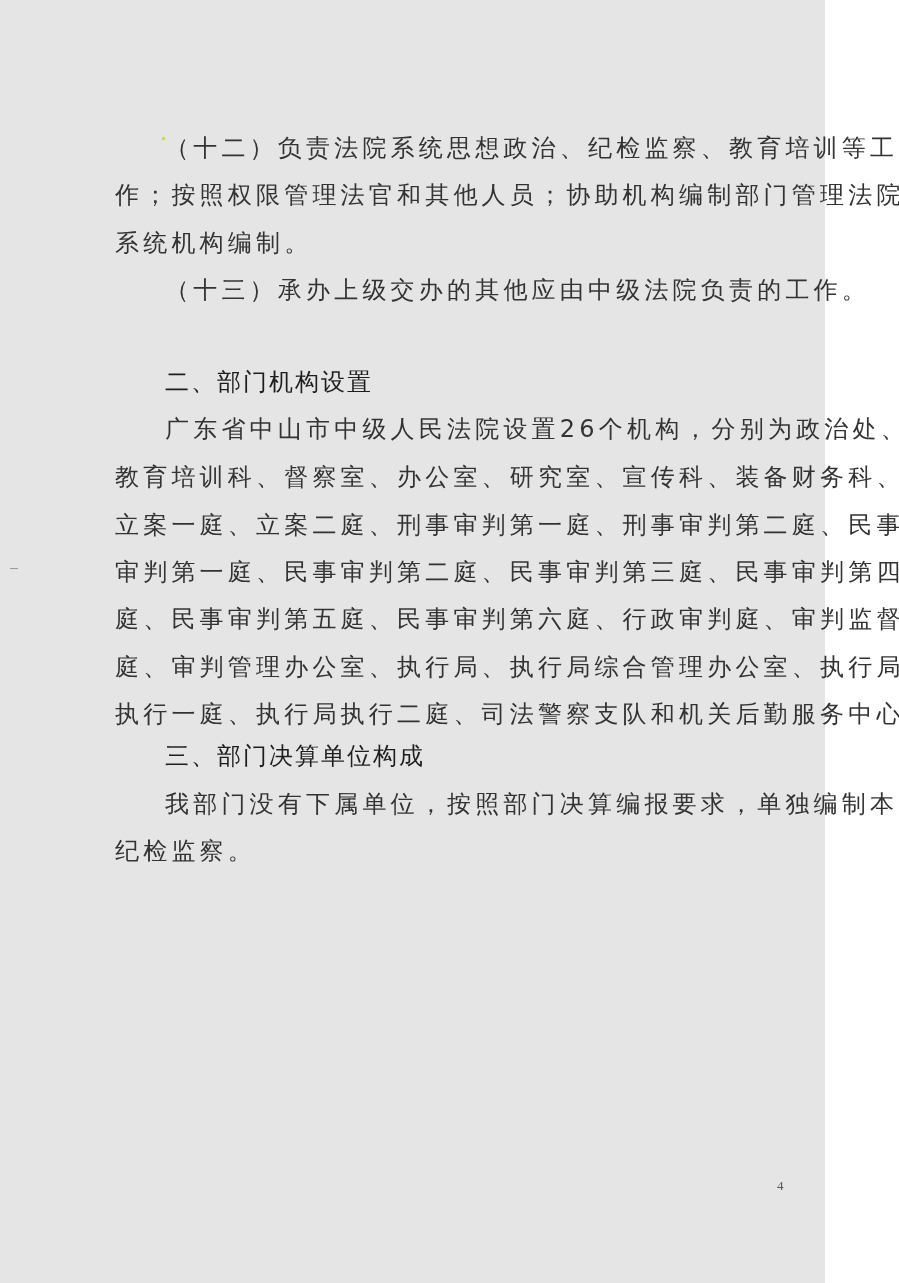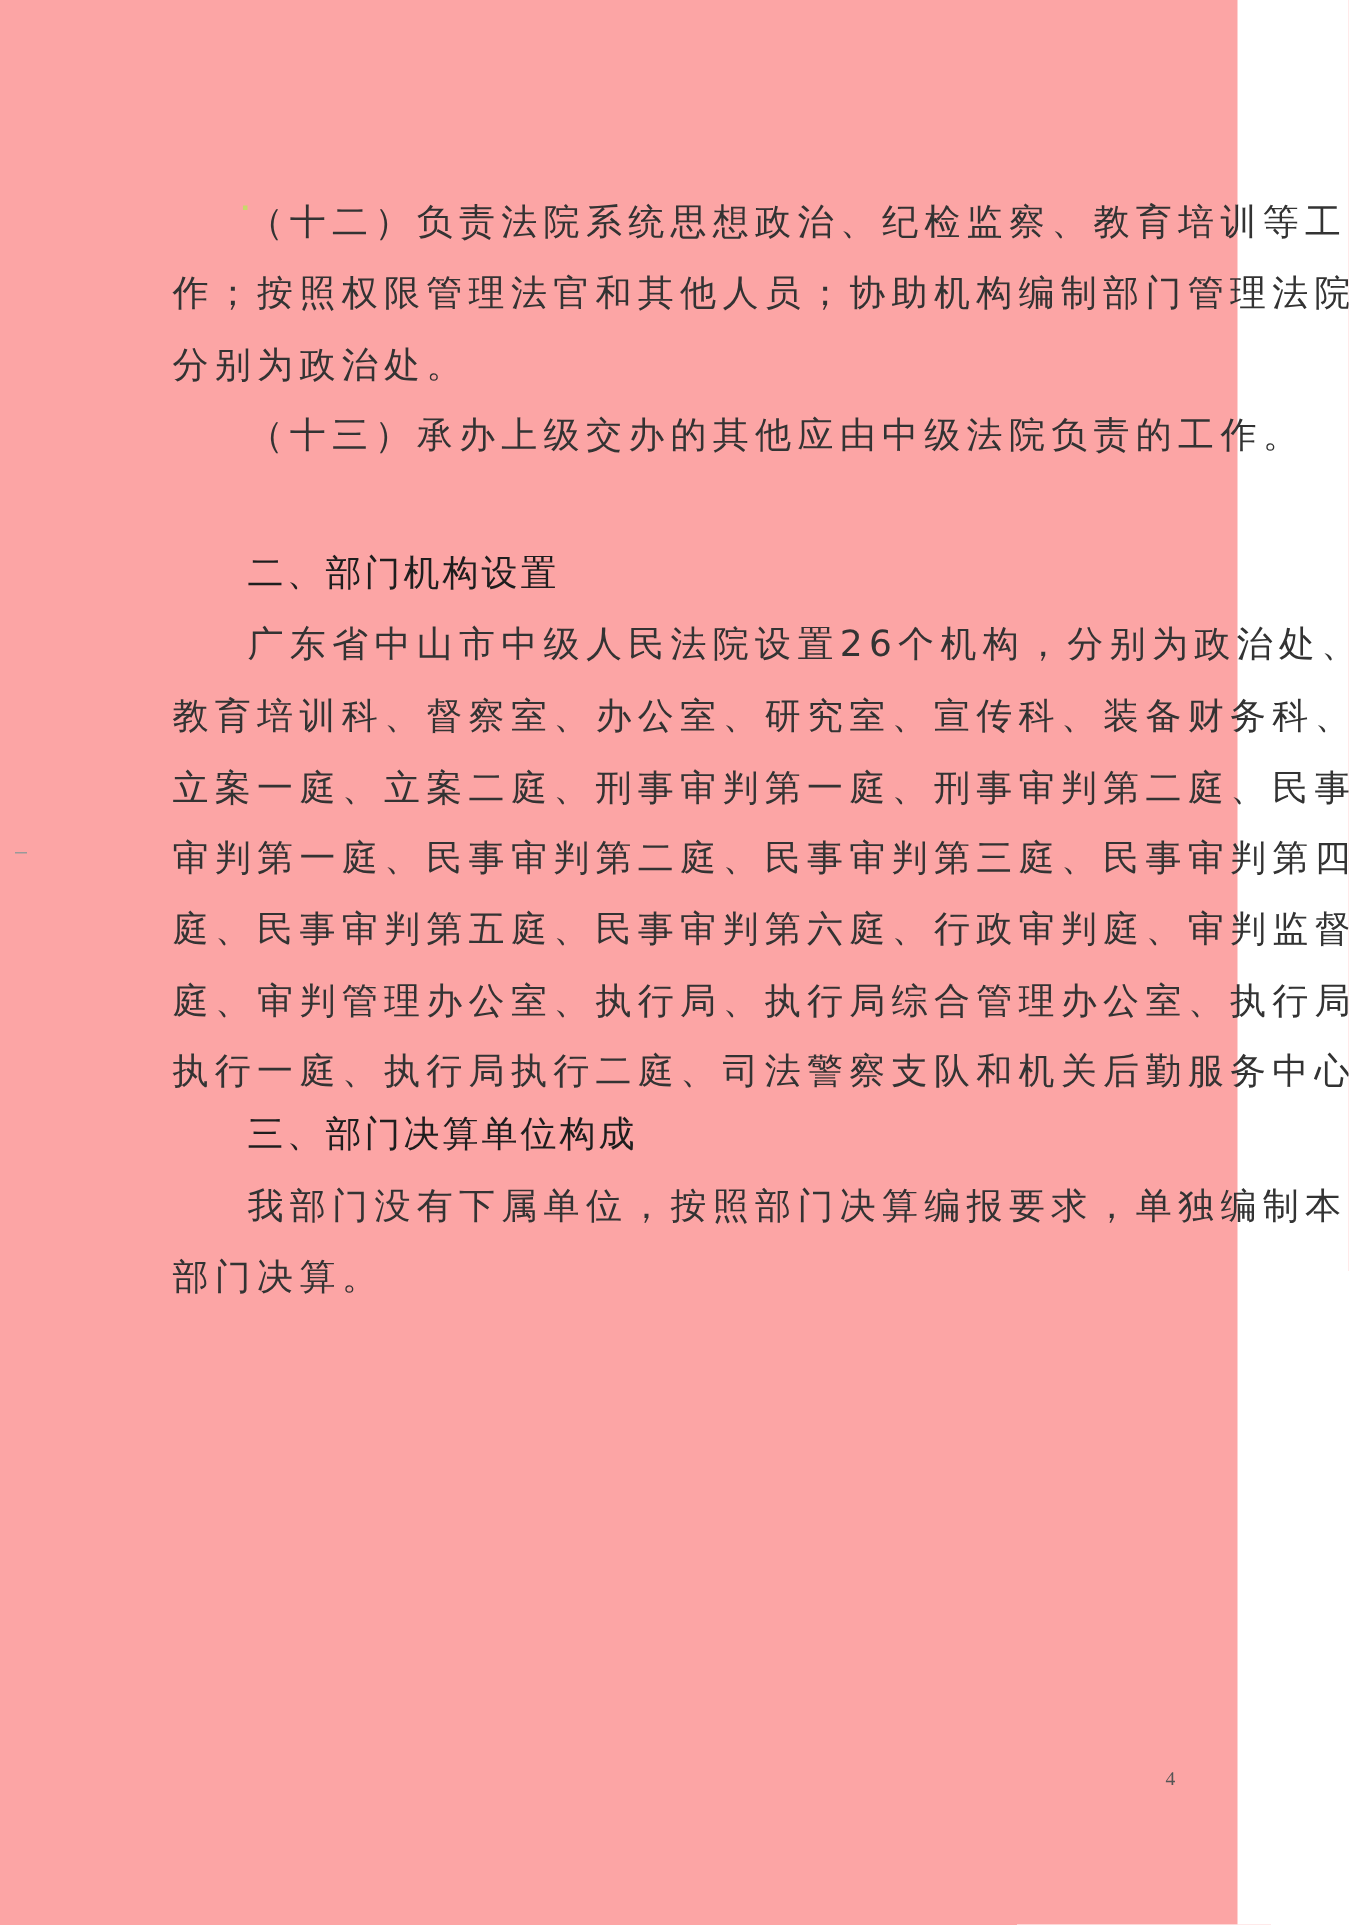--- a/index.html
+++ b/index.html
@@ -1,44 +1,44 @@
 <!DOCTYPE html>
 <html><head>
 <meta charset="utf-8">
 <style>
   html, body { margin: 0; padding: 0; background: #ffffff; }
   body { width: 899px; height: 1283px; position: relative; overflow: hidden;
          font-family: "DejaVu Sans", "Liberation Sans", sans-serif; color: #2a2a2a; }
-  .page { position: absolute; left: 0; top: 0; width: 825px; height: 1283px; background: #fca5a5; }
+  .page { position: absolute; left: 0; top: 0; width: 825px; height: 1283px; background: #e5e5e5; }
   .line { position: absolute; left: 115px; font-size: 24px; letter-spacing: 4.2px; white-space: nowrap; line-height: 30px; color: #333; }
   .indent { left: 165px; }
   .heading { font-weight: normal; color: #1e1e1e; letter-spacing: 2px; }
   .pagenum { position: absolute; left: 777px; top: 1178px; font-family: "Liberation Serif", serif; font-size: 13px; color: #555; }
   .dot { position: absolute; left: 162px; top: 137px; width: 3px; height: 3px; background: #c8d76a; }
   .edge-mark { position: absolute; left: 10px; top: 568px; width: 8px; height: 1px; background: #999; }
 </style>
 </head>
 <body>
 
 <div class="page">
   <div class="dot"></div>
   <div class="edge-mark"></div>
 
   <div class="line indent" style="top:133px;">（十二）负责法院系统思想政治、纪检监察、教育培训等工</div>
   <div class="line" style="top:180px;">作；按照权限管理法官和其他人员；协助机构编制部门管理法院</div>
-  <div class="line" style="top:228px;">分别为政治处。</div>
+  <div class="line" style="top:228px;">系统机构编制。</div>
   <div class="line indent" style="top:275px;">（十三）承办上级交办的其他应由中级法院负责的工作。</div>
 
   <div class="line indent heading" style="top:367px;">二、部门机构设置</div>
   <div class="line indent" style="top:414px;">广东省中山市中级人民法院设置26个机构，分别为政治处、</div>
   <div class="line" style="top:462px;">教育培训科、督察室、办公室、研究室、宣传科、装备财务科、</div>
   <div class="line" style="top:510px;">立案一庭、立案二庭、刑事审判第一庭、刑事审判第二庭、民事</div>
   <div class="line" style="top:557px;">审判第一庭、民事审判第二庭、民事审判第三庭、民事审判第四</div>
   <div class="line" style="top:604px;">庭、民事审判第五庭、民事审判第六庭、行政审判庭、审判监督</div>
   <div class="line" style="top:652px;">庭、审判管理办公室、执行局、执行局综合管理办公室、执行局</div>
   <div class="line" style="top:699px;">执行一庭、执行局执行二庭、司法警察支队和机关后勤服务中心。</div>
 
   <div class="line indent" style="top:789px;">我部门没有下属单位，按照部门决算编报要求，单独编制本</div>
   <div class="line indent heading" style="top:741px;">三、部门决算单位构成</div>
-  <div class="line" style="top:836px;">部门决算。</div>
+  <div class="line" style="top:836px;">纪检监察。</div>
 
   <div class="pagenum">4</div>
 </div>
 
 </body></html>

